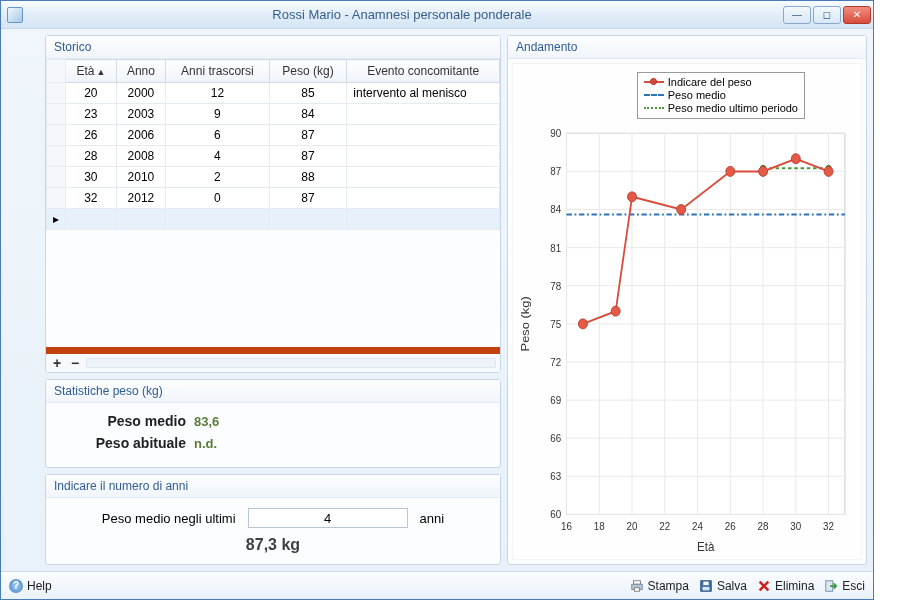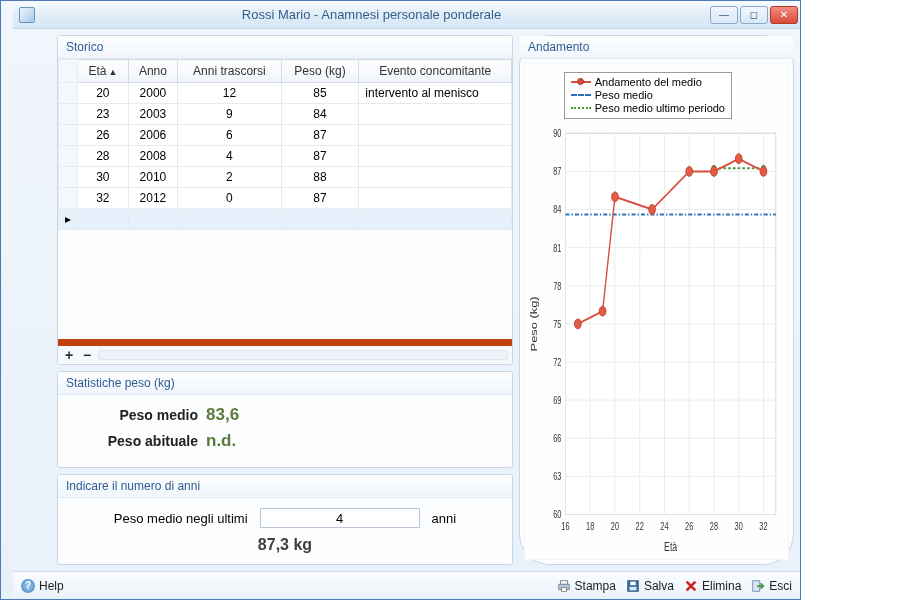--- a/index.html
+++ b/index.html
@@ -3,27 +3,26 @@
 <meta charset="utf-8">
 <style>
   * { box-sizing: border-box; margin: 0; padding: 0; }
   body {
     font-family: "Segoe UI", Tahoma, sans-serif;
     font-size: 12px;
     background: #fff;
     overflow: hidden;
   }
   .window {
-    width: 801px;
+    width: 874px;
     height: 600px;
     background: linear-gradient(to bottom, #f0f6fb 0%, #e8f1f9 100%);
     border: 1px solid #4a7ab8;
     display: flex;
     flex-direction: column;
-    padding-left: 12px;
   }
   .titlebar {
     height: 28px;
     background: linear-gradient(to bottom, #f7fbff 0%, #e2edf8 50%, #d6e5f5 100%);
     display: flex;
     align-items: center;
     border-bottom: 1px solid #c5d6ea;
   }
   .title-icon {
     width: 16px; height: 16px; margin-left: 6px;
@@ -104,34 +103,34 @@
     width: 14px; height: 14px;
     display: flex; align-items: center; justify-content: center;
     font-size: 14px; font-weight: bold;
     color: #333; cursor: pointer;
   }
   .tb-scroll { flex: 1; height: 10px; background: #eef3f9; border: 1px solid #dde5ef; border-radius: 2px; }
 
   .stats-body { padding: 10px 20px; font-size: 14px; }
   .stats-row { display: flex; align-items: baseline; margin-bottom: 6px; gap: 8px; }
   .stats-label { width: 120px; text-align: right; font-weight: bold; color: #222; }
-  .stats-value { font-weight: bold; color: #5a7a3a; font-size: 17px; }
+  .stats-value { font-weight: bold; color: #5a7a3a; font-size: 13px; }
 
   .period-body { padding: 10px 20px; font-size: 13px; }
   .period-row { display: flex; align-items: center; justify-content: center; gap: 12px; margin-bottom: 8px; }
   .period-row input {
     width: 160px; height: 20px;
     border: 1px solid #b8c6d7;
     text-align: center;
     font-size: 13px;
     background: #fff;
   }
   .period-result { text-align: center; font-size: 16px; font-weight: bold; color: #404040; }
 
-  .andamento { display: flex; flex-direction: column; border-radius: 31px; }
+  .andamento { display: flex; flex-direction: column; }
   .chart-area {
     flex: 1;
     position: relative;
     background: #fefefe;
     margin: 4px;
     border: 1px solid #f2f4f7;
   }
   .legend {
     position: absolute;
     top: 8px;
@@ -298,21 +297,21 @@
 
     <div class="panel andamento">
       <div class="panel-header">Andamento</div>
       <div class="chart-area">
         <div class="legend">
           <div class="legend-row">
               <div class="leg-swatch">
                 <div class="leg-line-red"></div>
                 <div class="leg-dot"></div>
               </div>
-              <span>Andamento del medio</span>
+              <span>Indicare del peso</span>
             </div>
           <div class="legend-row">
               <div class="leg-swatch">
                 <div class="leg-line-blue"></div>
               </div>
               <span>Peso medio</span>
             </div>
           <div class="legend-row">
               <div class="leg-swatch">
                 <div class="leg-line-green"></div>

